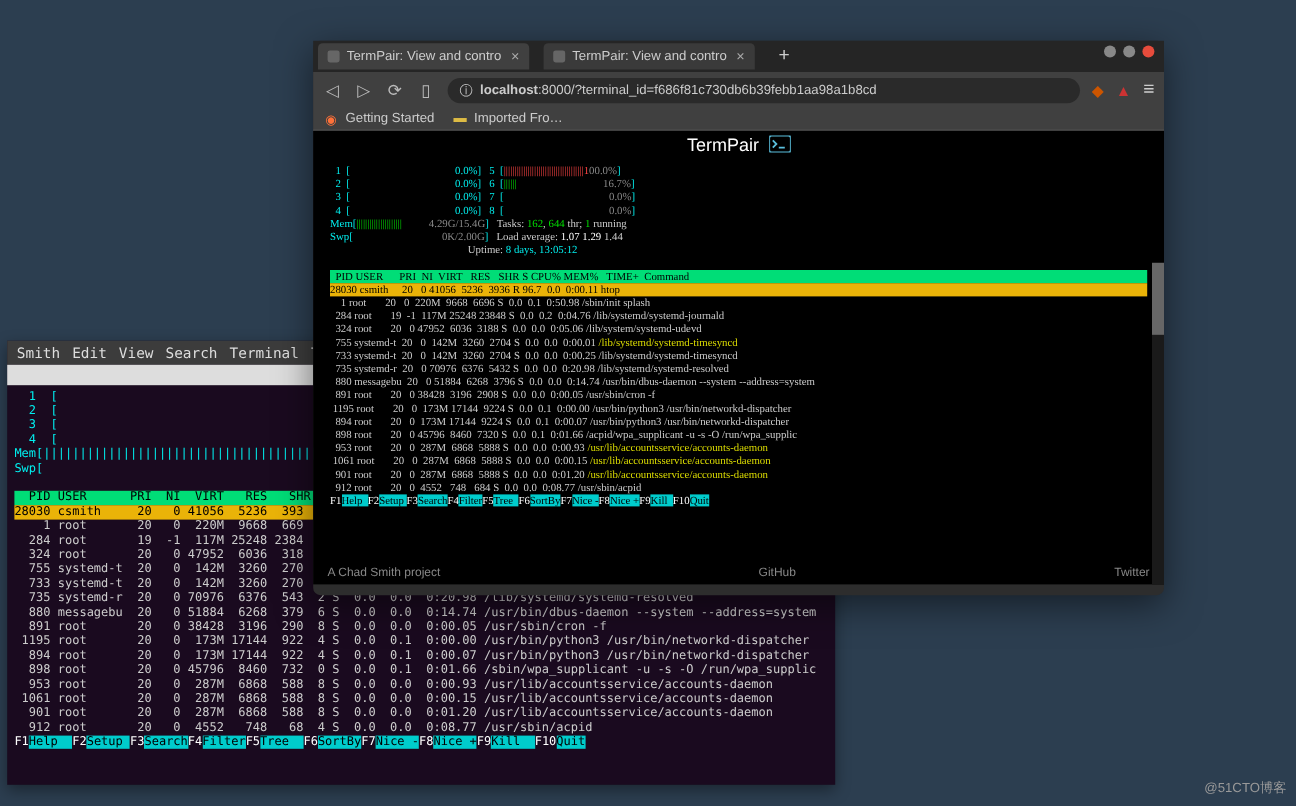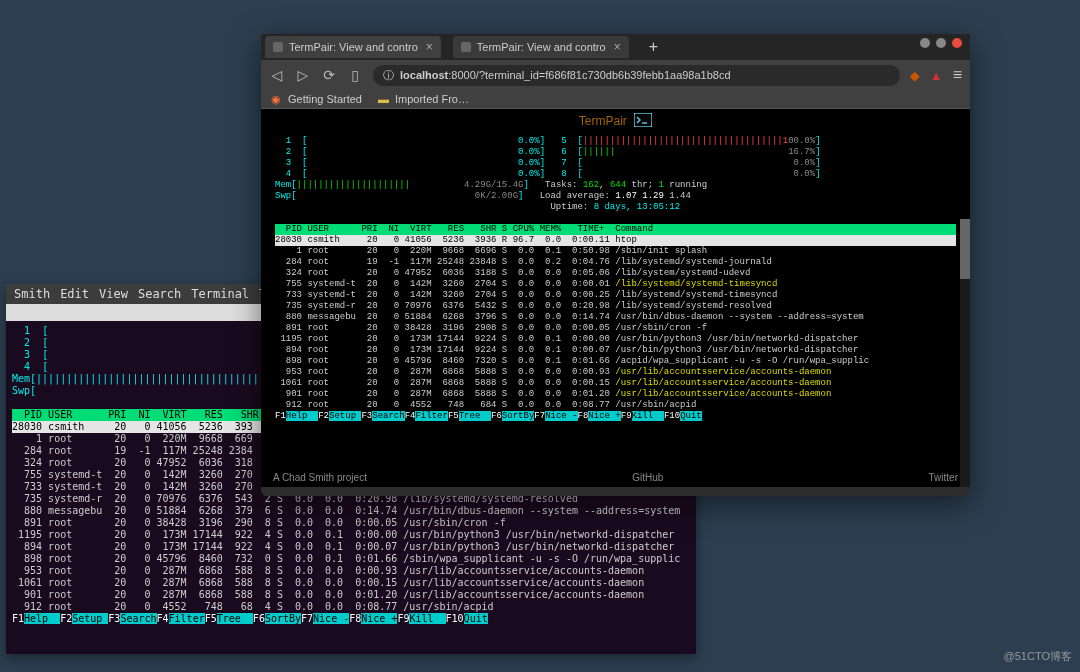--- a/index.html
+++ b/index.html
@@ -19,31 +19,31 @@
 .winctrl div{width:10px;height:10px;border-radius:50%}
 .addr-bar{display:flex;align-items:center;background:#404040;height:30px;padding:0 8px;gap:10px}
 .nav-btn{color:#bbb;font-size:14px;cursor:pointer;width:16px;text-align:center}
 .url-field{flex:1;background:#2a2a2a;border-radius:12px;padding:3px 10px;font-size:11px;color:#ccc;display:flex;align-items:center;gap:6px}
 .shield{color:#cc5500;font-size:13px}
 .menu-btn{color:#ccc;font-size:16px;cursor:pointer}
 .bookmarks{background:#404040;padding:3px 10px;display:flex;gap:16px;font-size:11px;color:#ccc;border-bottom:1px solid #555}
 .bm-item{display:flex;align-items:center;gap:5px;cursor:pointer}
 .bm-icon{width:12px;height:12px}
 .page{background:#000;height:calc(100% - 84px);position:relative;overflow:hidden}
-.tp-header{text-align:center;padding:4px;color:#a16207;font-size:12px}
+.tp-header{text-align:center;padding:4px;color:#ffffff;font-size:15px}
 .tp-logo{display:inline-block;vertical-align:middle;margin-left:4px}
-.term-area{padding:2px 14px;font-family:Liberation Mono, monospace;font-size:9px;line-height:11px;color:#ccc;white-space:pre}
+.term-area{padding:2px 14px;font-family:Liberation Serif, serif;font-size:9px;line-height:11px;color:#ccc;white-space:pre}
 .status-bar{position:absolute;bottom:22px;left:0;right:0;padding:4px 30px;display:flex;justify-content:space-between;font-size:10px;color:#aaa;align-items:center}
 .dot{display:inline-block;width:7px;height:7px;border-radius:50%;margin-right:4px;vertical-align:middle}
 .dot.green{background:#4caf50}
 .footer-links{position:absolute;bottom:2px;left:0;right:0;padding:2px 12px;display:flex;justify-content:space-between;font-size:10px;color:#888}
 .footer-links span{cursor:pointer}
 .cyan{color:#00eeee}.green{color:#00dd00}.yellow{color:#dddd00}.red{color:#ff4444}.white{color:#fff}.dim{color:#888}
 .hdr{background:#00dd77;color:#000;display:inline-block;width:100%}
-.sel{background:#e5e5e5;color:#000;display:inline-block;width:100%}
+.sel{background:#eab308;color:#000;display:inline-block;width:100%}
 .fn{background:#00cccc;color:#000}
 .watermark{position:absolute;right:8px;bottom:8px;font-size:11px;color:#999}
 .scrollbar{position:absolute;right:0;top:110px;width:10px;height:350px;background:#1a1a1a}
 .scrollbar-thumb{background:#666;height:60px;width:100%}
 </style>
 </head>
 <body>
 
 <div class="bg-terminal">
   <div class="bg-menubar" id="bg-menubar"><span>Smith</span><span>Edit</span><span>View</span><span>Search</span><span>Terminal</span><span>Tabs</span><span>Help</span></div>

